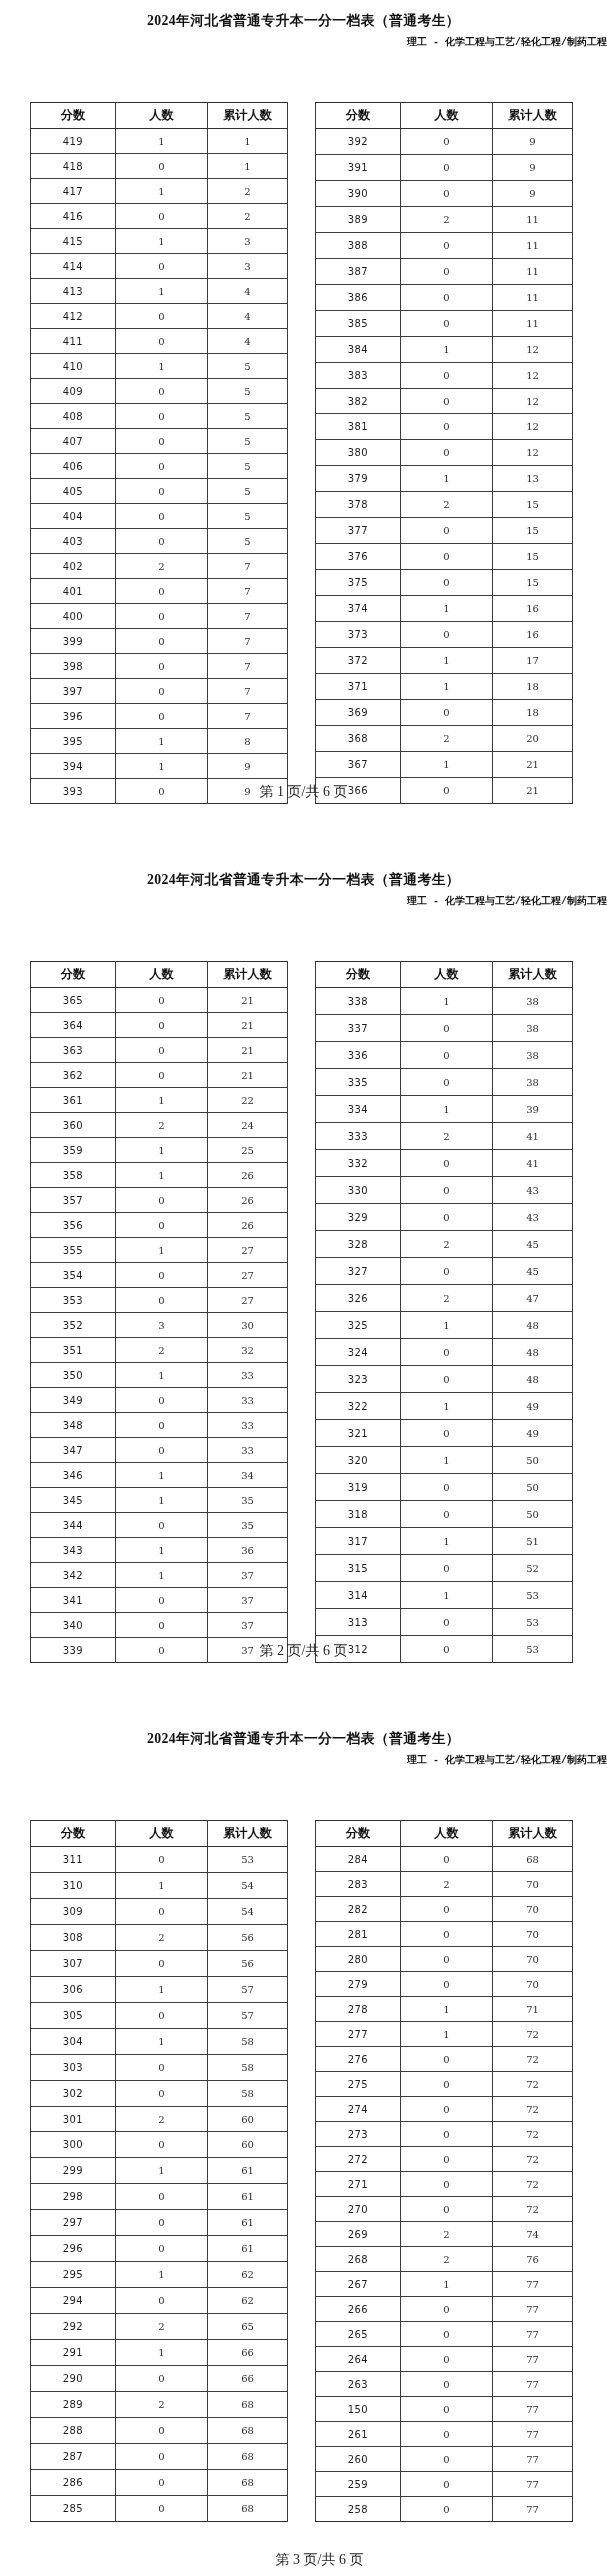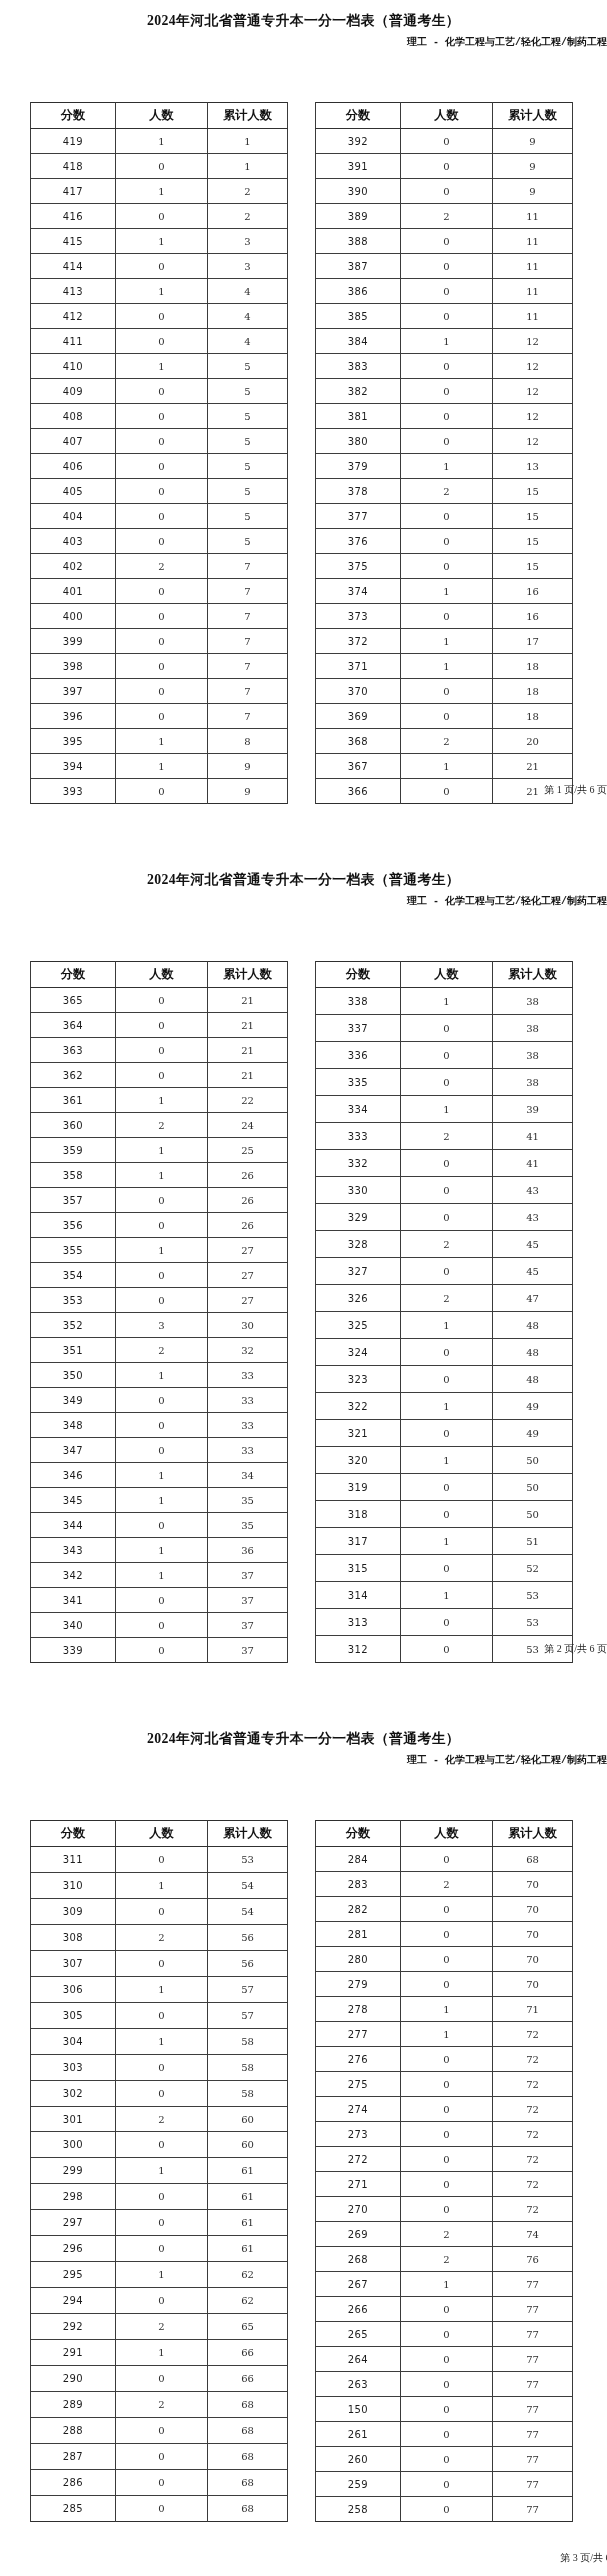--- a/index.html
+++ b/index.html
@@ -84,22 +84,22 @@
   td.num {
     font-family: "DejaVu Serif", serif;
     font-size: 10px;
     color: #2e2e2e;
   }
   .page-footer {
     position: absolute;
     top: 783px;
     left: 0;
     width: 100%;
-    text-align: right;
-    font-size: 10px;
+    text-align: center;
+    font-size: 14px;
     color: #1f1f1f;
     font-family: "Liberation Serif", serif;
   }
   .page:nth-of-type(3) .page-footer {
     top: 833px;
     padding-left: 16px;
   }
 </style>
 </head>
 <body>
@@ -374,25 +374,20 @@
             <td class="num">16</td>
           </tr>
           <tr>
             <td class="score">372</td>
             <td class="num">1</td>
             <td class="num">17</td>
           </tr>
           <tr>
             <td class="score">371</td>
             <td class="num">1</td>
-            <td class="num">18</td>
-          </tr>
-          <tr>
-            <td class="score">370</td>
-            <td class="num">0</td>
             <td class="num">18</td>
           </tr>
           <tr>
             <td class="score">369</td>
             <td class="num">0</td>
             <td class="num">18</td>
           </tr>
           <tr>
             <td class="score">368</td>
             <td class="num">2</td>

